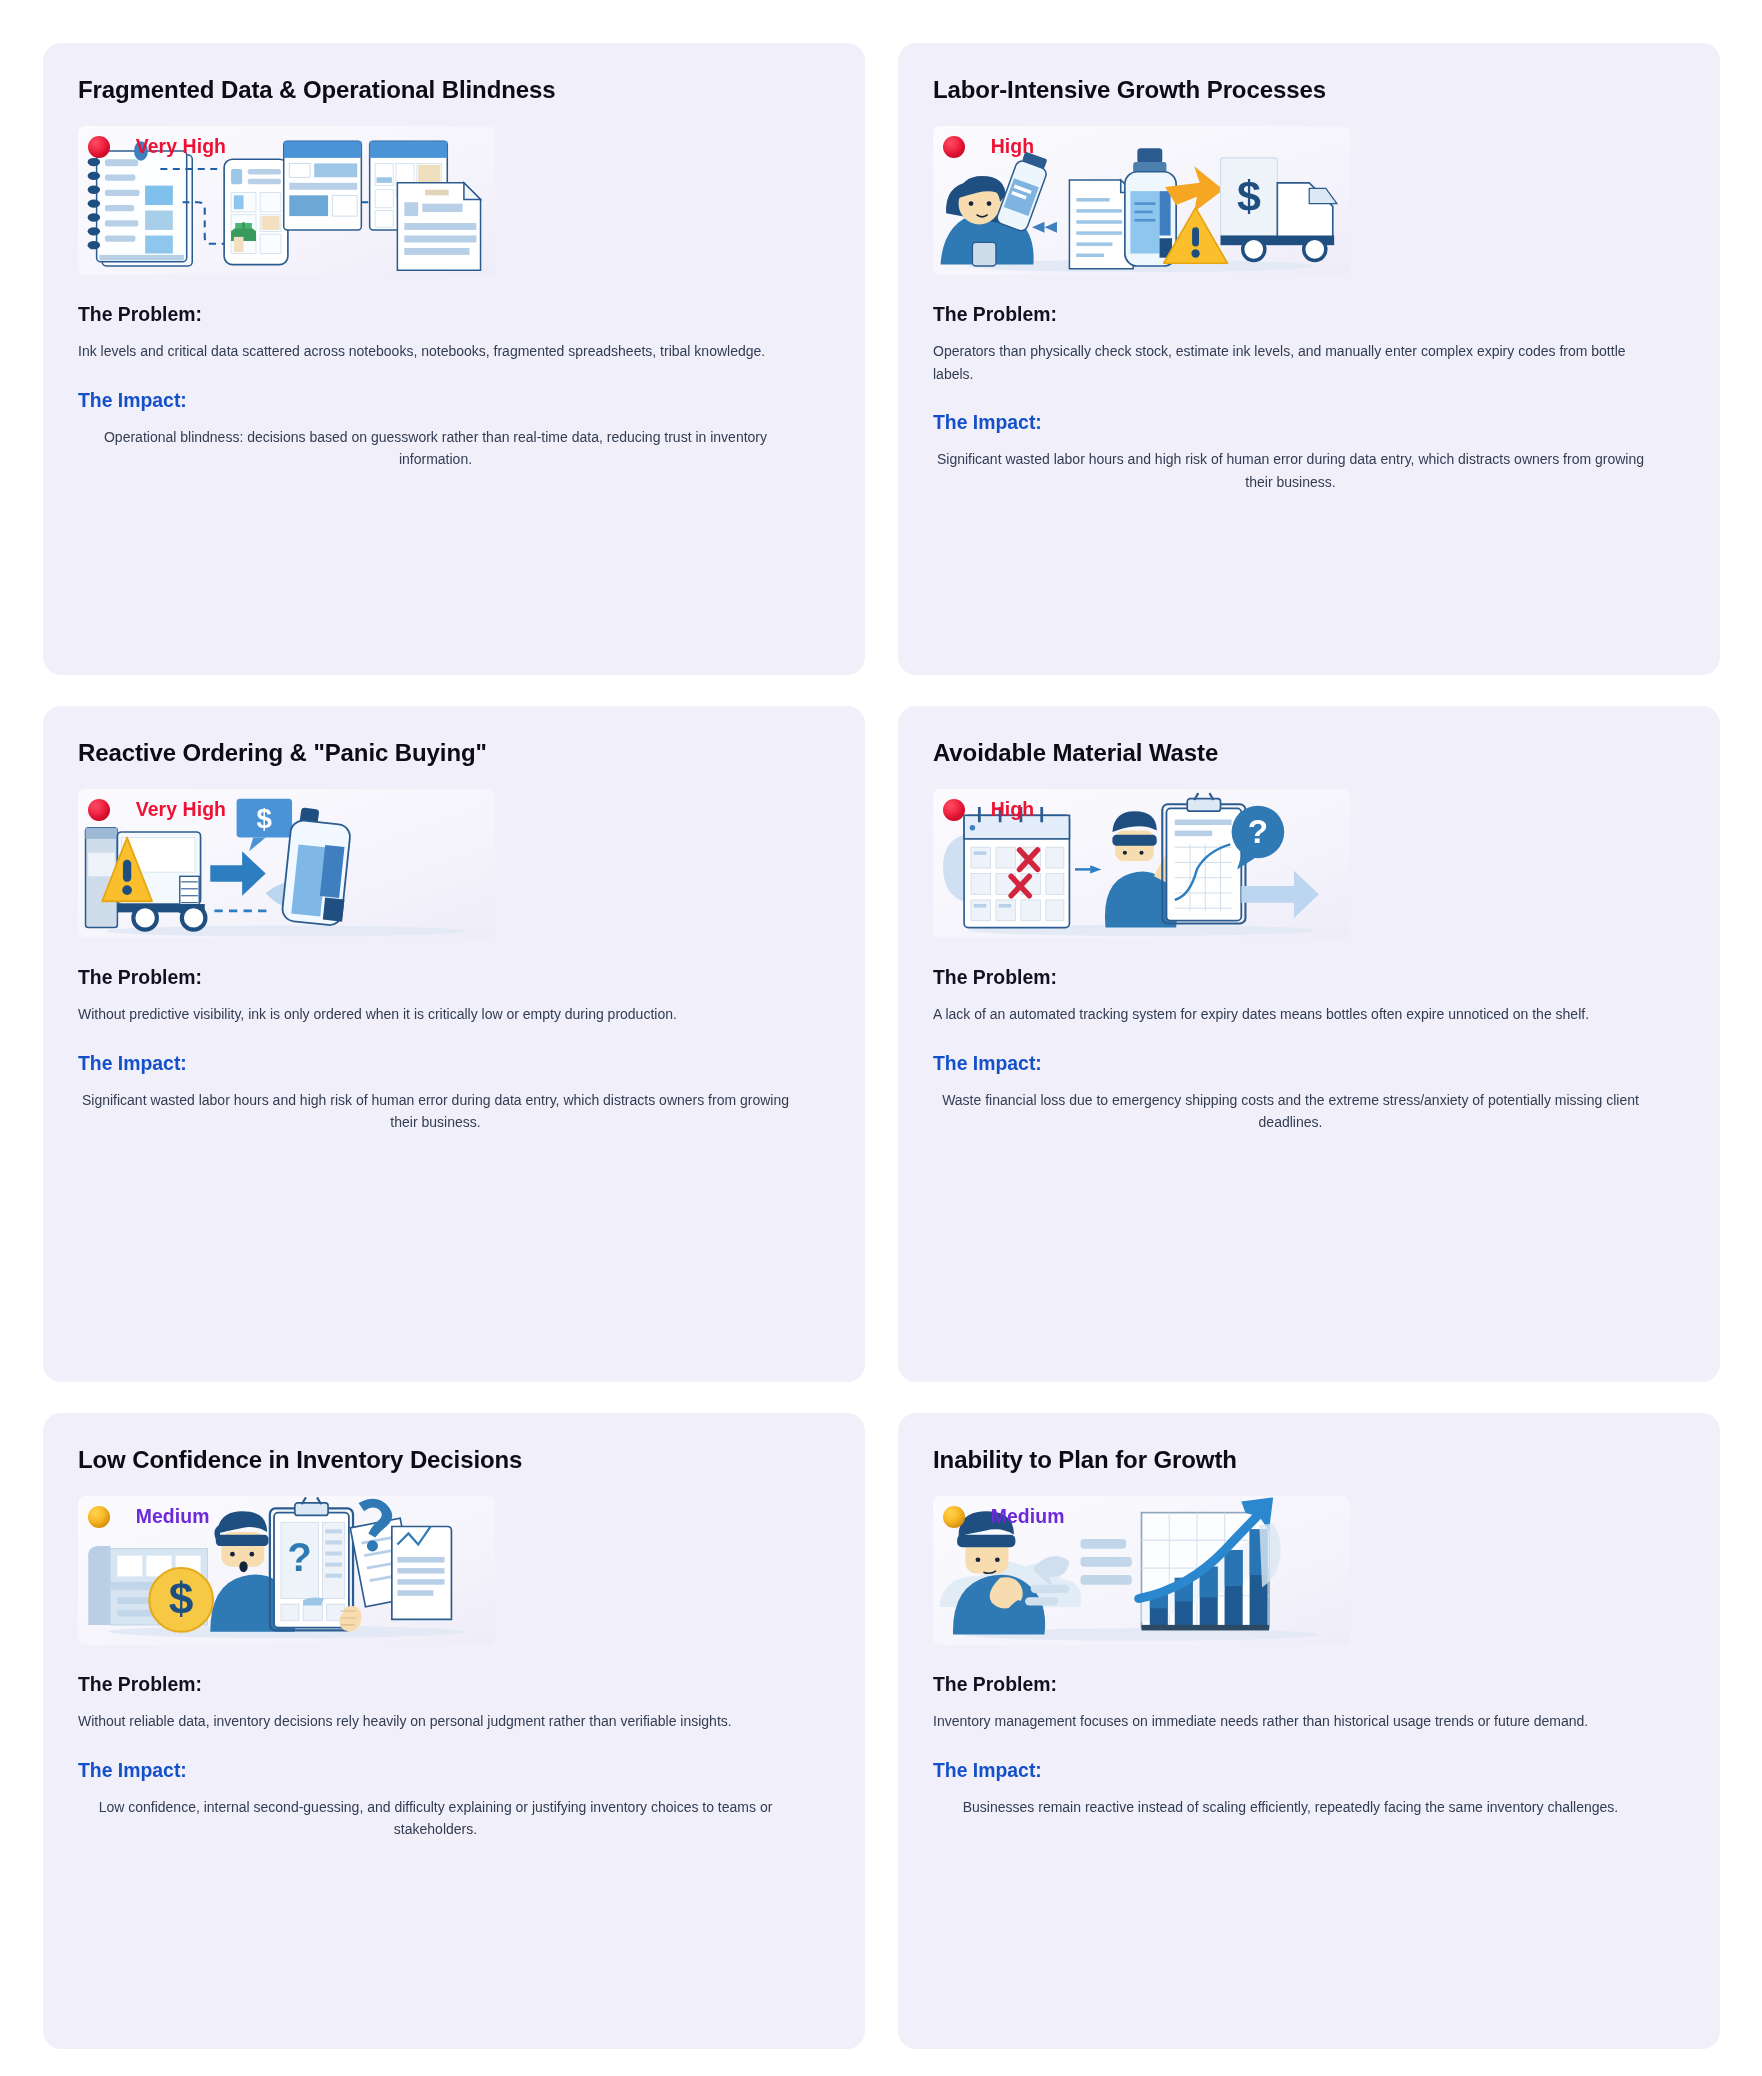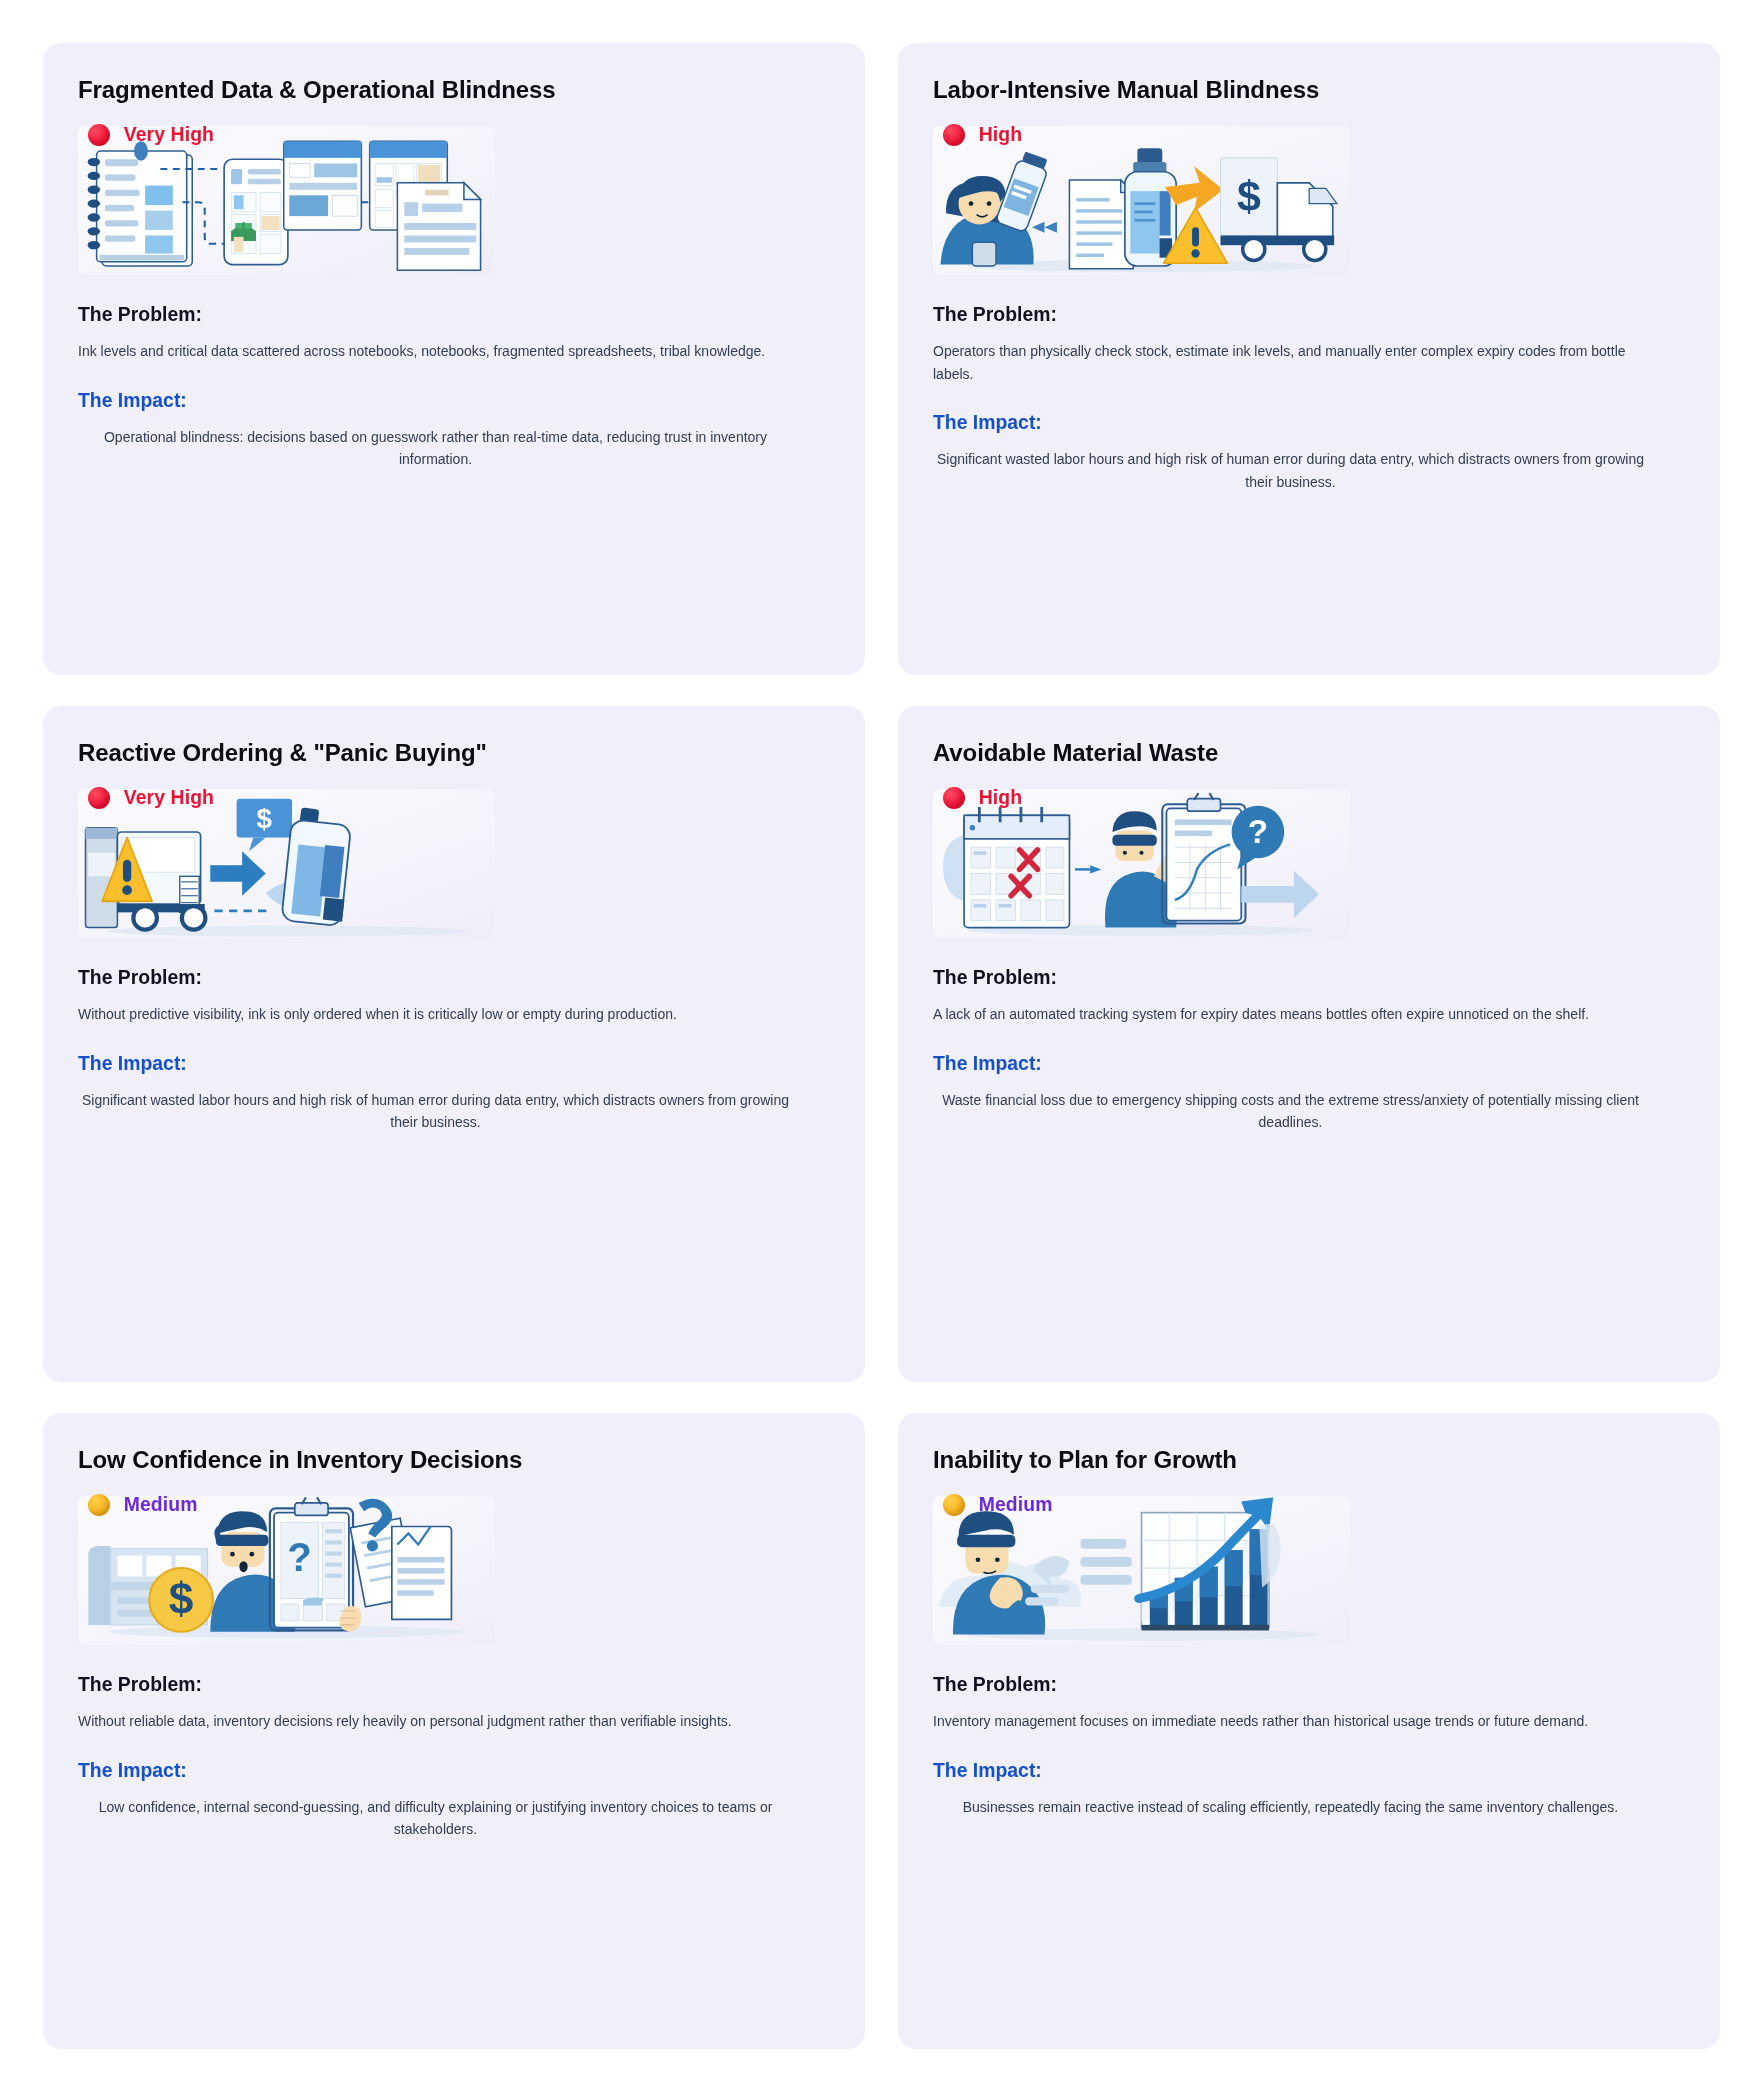--- a/index.html
+++ b/index.html
@@ -41,24 +41,24 @@
   }
   .illus-bg {
     position: absolute;
     left: 0; top: 7px;
     width: 417px; height: 149px;
     border-radius: 7px;
     background: linear-gradient(160deg,#fbfbfe 0%,#f4f3fb 70%,#eeecf8 100%);
   }
   .sev {
     position: absolute;
-    left: 9.7px; top: 4px;
+    left: 9.7px; top: 16px;
     display: flex;
     align-items: flex-end;
-    gap: 14px;
+    gap: 26px;
     z-index: 6;
   }
   .sev-dot {
     width: 22px; height: 22px;
     border-radius: 50%;
     display: block;
     box-shadow: inset -2.8px -3.5px 5.6px rgba(0,0,0,0.12);
   }
   .sev-dot.red   { background: radial-gradient(circle at 34% 30%, #fb4c62 0%, #ee1133 62%, #cf0d2b 100%); }
   .sev-dot.amber { background: radial-gradient(circle at 34% 30%, #ffd24d 0%, #f8b019 60%, #e8930c 100%); }
@@ -183,21 +183,21 @@
         <span class="sev-label red">Very High</span>
       </div>
     </div>
     <div class="sub-head">The Problem:</div>
     <div class="body-text">Ink levels and critical data scattered across notebooks, notebooks, fragmented spreadsheets, tribal knowledge.</div>
     <div class="sub-head impact">The Impact:</div>
     <div class="body-text">Operational blindness: decisions based on guesswork rather than real-time data, reducing trust in inventory information.</div>
   </div>
 
   <div class="card">
-    <div class="card-title">Labor-Intensive Manual Blindness</div>
+    <div class="card-title">Labor-Intensive Growth Processes</div>
     <div class="illus-wrap">
       <div class="illus-bg"></div>
       <svg class="svg-illus" width="417" height="149" viewBox="0 0 600 215">
         <ellipse cx="300" cy="202" rx="250" ry="9" fill="#e3eaf5"></ellipse>
         <path d="M10 200 q4 -62 54 -74 q22 -6 40 2 q44 14 40 72 z" fill="#2f7ab5"></path>
         <path d="M18 126 q-2 -40 34 -46 q42 -8 52 26 q8 26 -10 34 z" fill="#1f4f80"></path>
         <circle cx="66" cy="112" r="30" fill="#f7dcb0"></circle>
         <path d="M36 104 q2 -32 34 -32 q34 0 34 30 q-18 -12 -40 -6 q-16 4 -28 8 z" fill="#1f4f80"></path>
         <circle cx="54" cy="112" r="3.4" fill="#12243a"></circle>
         <circle cx="80" cy="112" r="3.4" fill="#12243a"></circle>

